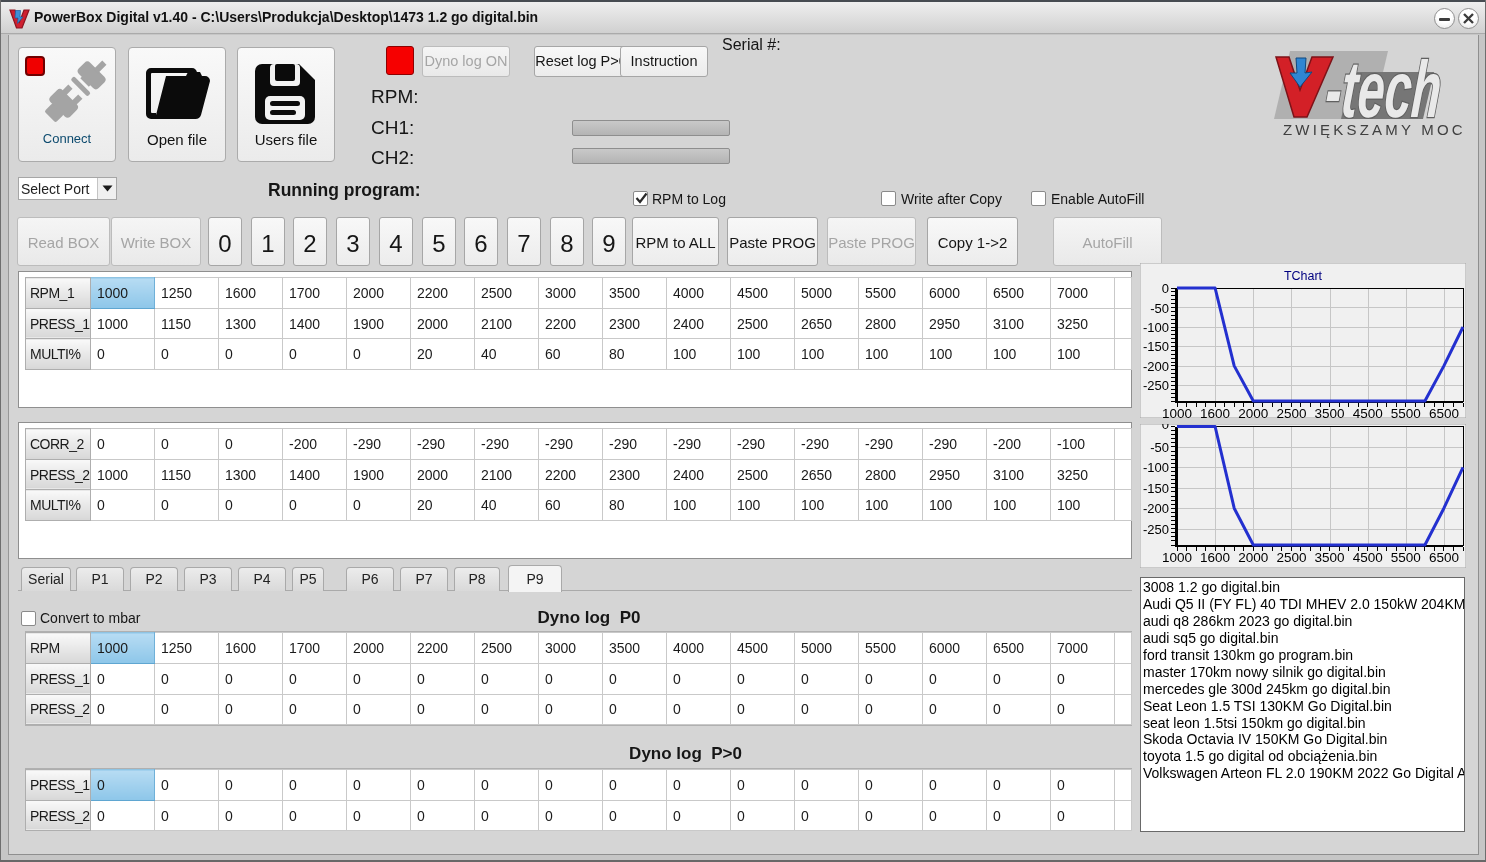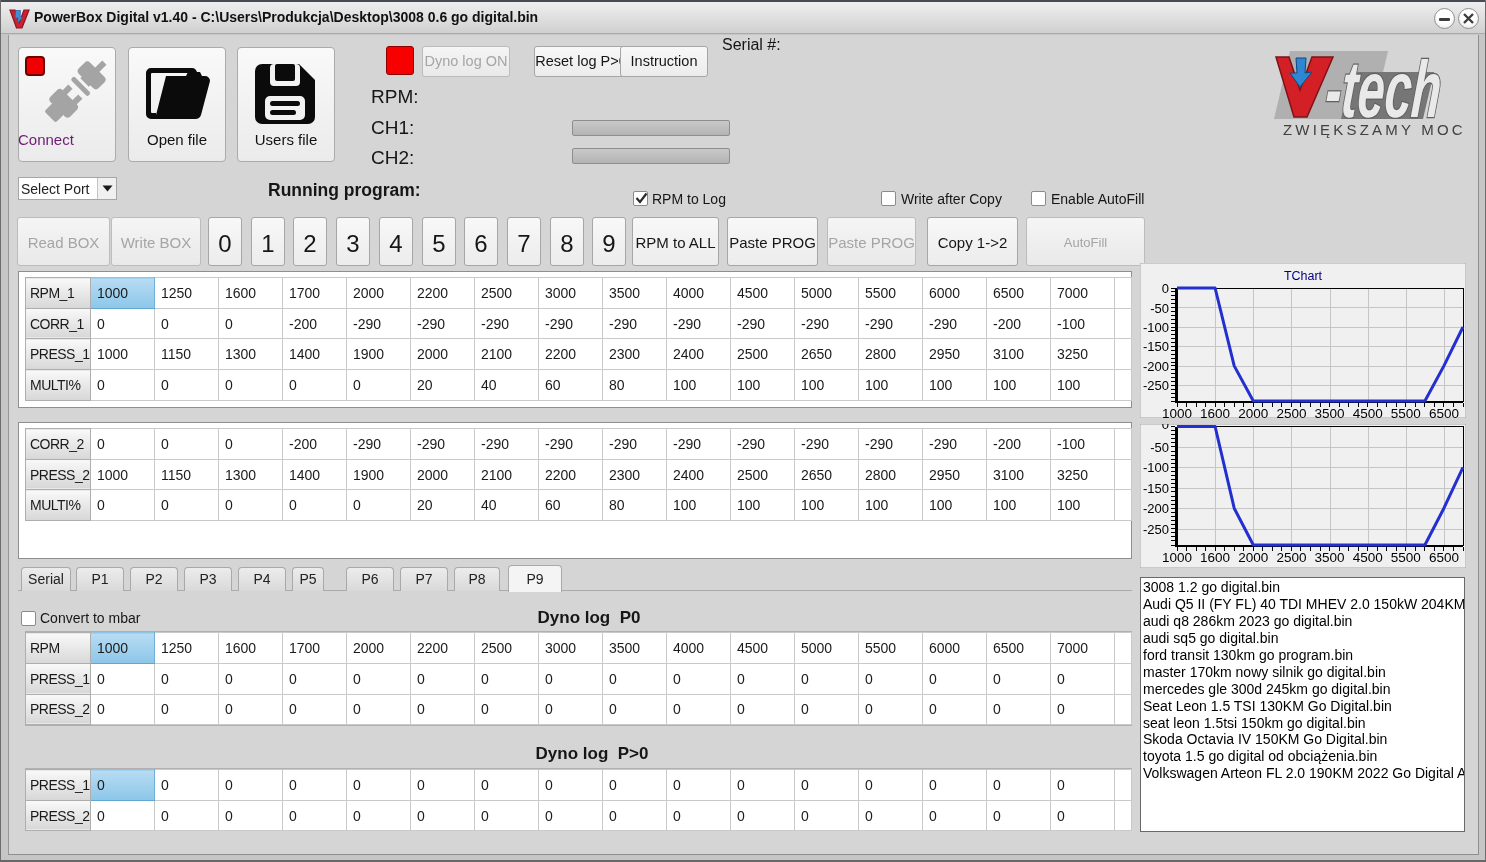--- a/index.html
+++ b/index.html
@@ -22,35 +22,35 @@
 .tab{top:567px;height:24px;background:linear-gradient(#ececec,#d9d9d9);border:1px solid #a9a9a9;border-bottom:none;border-radius:4px 4px 0 0;text-align:center;font-size:14px;color:#222;line-height:23px}
 .filelist{left:1140px;top:577px;width:325px;height:255px;background:#fff;border:1px solid #696969;overflow:hidden;padding:1px 0 0 2px}
 .filelist div{font-size:14px;line-height:16.93px;color:#000;white-space:nowrap}
 .bold{font-weight:bold}
 </style></head><body>
 <div class="abs titlebar"></div>
 <svg class="abs" style="left:8px;top:7px" width="22" height="22" viewBox="0 0 22 22">
 <path d="M2 3 L7 3 L11.5 15 L16 3 L21 3 L14 21 L8.5 21 Z" fill="#cf2030" stroke="#8c1420" stroke-width="1.2"></path>
 <path d="M7.5 3.5 L12.5 3.5 L12 10 L15 10 L9.5 16.5 L10 11 L7 11 Z" fill="#3d8fd6" stroke="#1b5c9e" stroke-width="0.7"></path>
 </svg>
-<div class="abs title-text">PowerBox Digital v1.40 - C:\Users\Produkcja\Desktop\3008 0.6 go digital.bin</div>
+<div class="abs title-text">PowerBox Digital v1.40 - C:\Users\Produkcja\Desktop\1473 1.2 go digital.bin</div>
 <div class="abs wbtn" style="left:1434px">
     <div style="position:absolute;left:4px;top:9px;width:11px;height:3px;background:#3c3c3c;border-radius:1px"></div>
   </div>
 <div class="abs wbtn" style="left:1458px">
     <svg style="position:absolute;left:4px;top:4px" width="11" height="11" viewBox="0 0 11 11">
       <path d="M1 1 L10 10 M10 1 L1 10" stroke="#3c3c3c" stroke-width="2.4"></path>
     </svg>
   </div>
 <div class="abs client"></div>
 <div class="abs" style="left:0;top:0;width:1px;height:862px;background:#6e6e6e"></div>
 <div class="abs" style="left:1485px;top:0;width:1px;height:862px;background:#6e6e6e"></div>
 <div class="abs" style="left:0;top:860px;width:1486px;height:2px;background:#686868"></div>
 <div class="abs bigbtn" style="left:18px;top:47px;width:98px;height:115px"></div>
-<div class="abs" style="left:18px;top:131px;width:98px;text-align:left;font-size:15px;color:#701a75">Connect</div>
+<div class="abs" style="left:18px;top:131px;width:98px;text-align:center;font-size:13px;color:#0c4a6e">Connect</div>
 <div class="abs bigbtn" style="left:128px;top:47px;width:98px;height:115px"></div>
 <div class="abs" style="left:128px;top:131px;width:98px;text-align:center;font-size:15px;color:#111">Open file</div>
 <div class="abs bigbtn" style="left:237px;top:47px;width:98px;height:115px"></div>
 <div class="abs" style="left:237px;top:131px;width:98px;text-align:center;font-size:15px;color:#111">Users file</div>
 <div class="abs" style="left:25px;top:56px;width:20px;height:20px;background:#f00000;border:2px solid #700000;border-radius:4px"></div>
 <svg class="abs" style="left:28px;top:56px" width="82" height="84" viewBox="0 0 82 84">
 <g fill="#a4a4a4" transform="rotate(45 41 42)">
  <rect x="33" y="57" width="16" height="12" rx="2"></rect>
  <rect x="27" y="41" width="28" height="17" rx="4"></rect>
  <rect x="31" y="33" width="6" height="9"></rect>
@@ -110,21 +110,21 @@
 <div class="abs btn" style="left:379px;top:217px;width:34px;height:49px;font-size:24px;line-height:52px">4</div>
 <div class="abs btn" style="left:422px;top:217px;width:34px;height:49px;font-size:24px;line-height:52px">5</div>
 <div class="abs btn" style="left:464px;top:217px;width:34px;height:49px;font-size:24px;line-height:52px">6</div>
 <div class="abs btn" style="left:507px;top:217px;width:34px;height:49px;font-size:24px;line-height:52px">7</div>
 <div class="abs btn" style="left:550px;top:217px;width:34px;height:49px;font-size:24px;line-height:52px">8</div>
 <div class="abs btn" style="left:592px;top:217px;width:34px;height:49px;font-size:24px;line-height:52px">9</div>
 <div class="abs btn" style="left:632px;top:217px;width:87px;height:49px;font-size:15px;line-height:49px">RPM to ALL</div>
 <div class="abs btn" style="left:727px;top:217px;width:91px;height:49px;font-size:15px;line-height:49px">Paste PROG</div>
 <div class="abs btn dis" style="left:827px;top:217px;width:89px;height:49px;font-size:15px;line-height:49px">Paste PROG</div>
 <div class="abs btn" style="left:927px;top:217px;width:91px;height:49px;font-size:15px;line-height:49px">Copy 1-&gt;2</div>
-<div class="abs btn dis" style="left:1026px;top:217px;width:119px;height:49px;font-size:13px;line-height:49px">AutoFill</div>
+<div class="abs btn dis" style="left:1053px;top:217px;width:109px;height:49px;font-size:15px;line-height:49px">AutoFill</div>
 <div class="abs panel" style="left:18px;top:271px;width:1114px;height:137px;background:#fff"></div>
 <table class="grid abs" style="left:25px;top:277px;width:1106px">
     <colgroup>
       <col style="width:65px">
       <col style="width:64px">
       <col style="width:64px">
       <col style="width:64px">
       <col style="width:64px">
       <col style="width:64px">
       <col style="width:64px">
@@ -152,40 +152,20 @@
         <td>2500</td>
         <td>3000</td>
         <td>3500</td>
         <td>4000</td>
         <td>4500</td>
         <td>5000</td>
         <td>5500</td>
         <td>6000</td>
         <td>6500</td>
         <td>7000</td>
-        <td></td>
-      </tr>
-      <tr style="height:30.7px">
-        <td class="hd">CORR_1</td>
-        <td>0</td>
-        <td>0</td>
-        <td>0</td>
-        <td>-200</td>
-        <td>-290</td>
-        <td>-290</td>
-        <td>-290</td>
-        <td>-290</td>
-        <td>-290</td>
-        <td>-290</td>
-        <td>-290</td>
-        <td>-290</td>
-        <td>-290</td>
-        <td>-290</td>
-        <td>-200</td>
-        <td>-100</td>
         <td></td>
       </tr>
       <tr style="height:30.7px">
         <td class="hd">PRESS_1</td>
         <td>1000</td>
         <td>1150</td>
         <td>1300</td>
         <td>1400</td>
         <td>1900</td>
         <td>2000</td>
@@ -400,21 +380,21 @@
         <td>0</td>
         <td>0</td>
         <td>0</td>
         <td>0</td>
         <td>0</td>
         <td>0</td>
         <td></td>
       </tr>
     </tbody>
   </table>
-<div class="abs lbl bold" style="left:442px;top:744px;width:300px;text-align:center;font-size:17px">Dyno log&nbsp; P&gt;0</div>
+<div class="abs lbl bold" style="left:442px;top:744px;width:300px;text-align:right;font-size:17px">Dyno log&nbsp; P&gt;0</div>
 <div class="abs" style="left:25px;top:768px;width:1107px;height:63px;background:#fff;border:1px solid #b0b0b0"></div>
 <table class="grid abs" style="left:25px;top:769px;width:1106px">
     <colgroup>
       <col style="width:65px">
       <col style="width:64px">
       <col style="width:64px">
       <col style="width:64px">
       <col style="width:64px">
       <col style="width:64px">
       <col style="width:64px">

